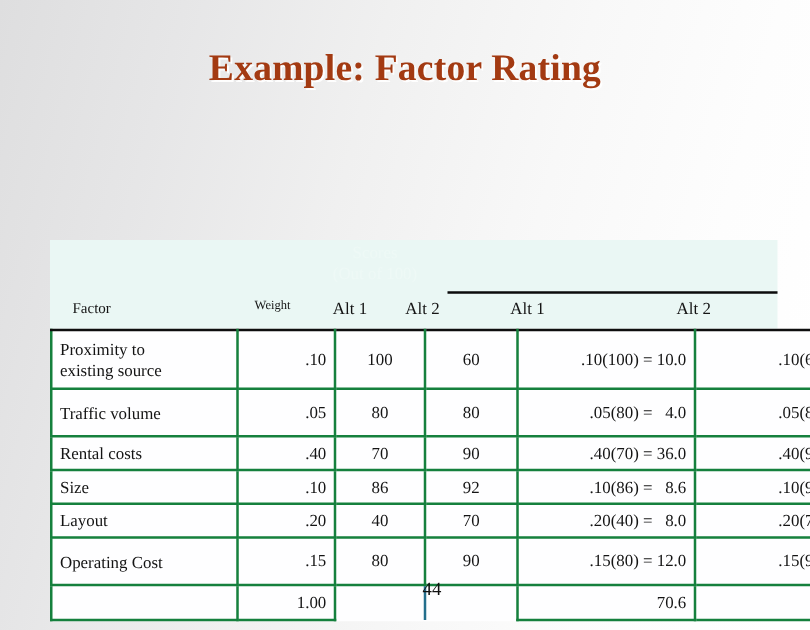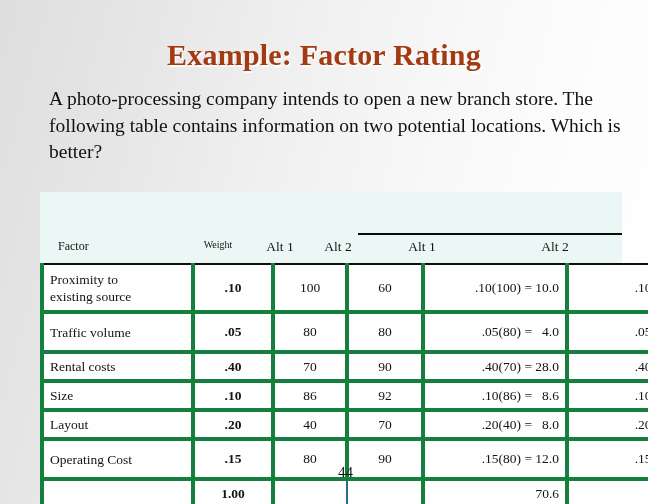--- a/index.html
+++ b/index.html
@@ -150,33 +150,33 @@
     width: 582px;
     background: transparent;
   }
   table.matrix {
     border-collapse: collapse;
     width: 582px;
     table-layout: fixed;
     background: #fefeff;
   }
   table.matrix td {
-    border: 4px solid #15803d;
+    border: 2px solid #15803d;
     font-size: 13.5px;
     color: #141414;
     padding: 0 6px;
     background: #fefeff;
     vertical-align: middle;
     height: 25px;
   }
   table.matrix tr.first-row td {
     border-top: 2px solid #0e0e0e;
   }
   td.c-factor { width: 135px; text-align: left; padding-left: 9px; line-height: 17px; }
-  td.c-weight { width: 64px; text-align: center; padding-right: 9px; font-weight: bold; }
+  td.c-weight { width: 64px; text-align: right; padding-right: 9px; }
   td.c-alt1   { width: 58px; text-align: center; }
   td.c-alt2   { width: 60px; text-align: center; }
   td.c-walt1  { width: 128px; text-align: right; padding-right: 10px; white-space: pre; }
   td.c-walt2  { width: 137px; text-align: right; padding-right: 10px; white-space: pre; }
 
   tr.row-tall td { height: 45px; }
   tr.row-op td { height: 36px; }
 
   
   tr.row-total td.blank-cell {
@@ -200,21 +200,20 @@
     font-family: "Liberation Serif", "DejaVu Serif", serif;
   }
 </style>
 </head>
 <body>
 
 <div id="slide">
 
   <div id="title">Example: Factor Rating</div>
 
-  <div id="body-text">A photo-processing company intends to open a new branch store.  The following table contains information on two potential locations.  Which is better?</div>
 
   <div id="table-area">
 
     <div id="header-band">
       <div class="hdr-scores">
         <div>Scores</div>
         <div>(Out of 100)</div>
       </div>
       <div class="hdr-weighted-rule"></div>
 
@@ -246,21 +245,21 @@
             <td class="c-alt1">80</td>
             <td class="c-alt2">80</td>
             <td class="c-walt1">.05(80) =   4.0</td>
             <td class="c-walt2">.05(80) =   4.0</td>
           </tr>
           <tr>
             <td class="c-factor">Rental costs</td>
             <td class="c-weight">.40</td>
             <td class="c-alt1">70</td>
             <td class="c-alt2">90</td>
-            <td class="c-walt1">.40(70) = 28.0</td>
+            <td class="c-walt1">.40(70) = 36.0</td>
             <td class="c-walt2">.40(90) = 36.0</td>
           </tr>
           <tr>
             <td class="c-factor">Size</td>
             <td class="c-weight">.10</td>
             <td class="c-alt1">86</td>
             <td class="c-alt2">92</td>
             <td class="c-walt1">.10(86) =   8.6</td>
             <td class="c-walt2">.10(92) =   9.2</td>
           </tr>

